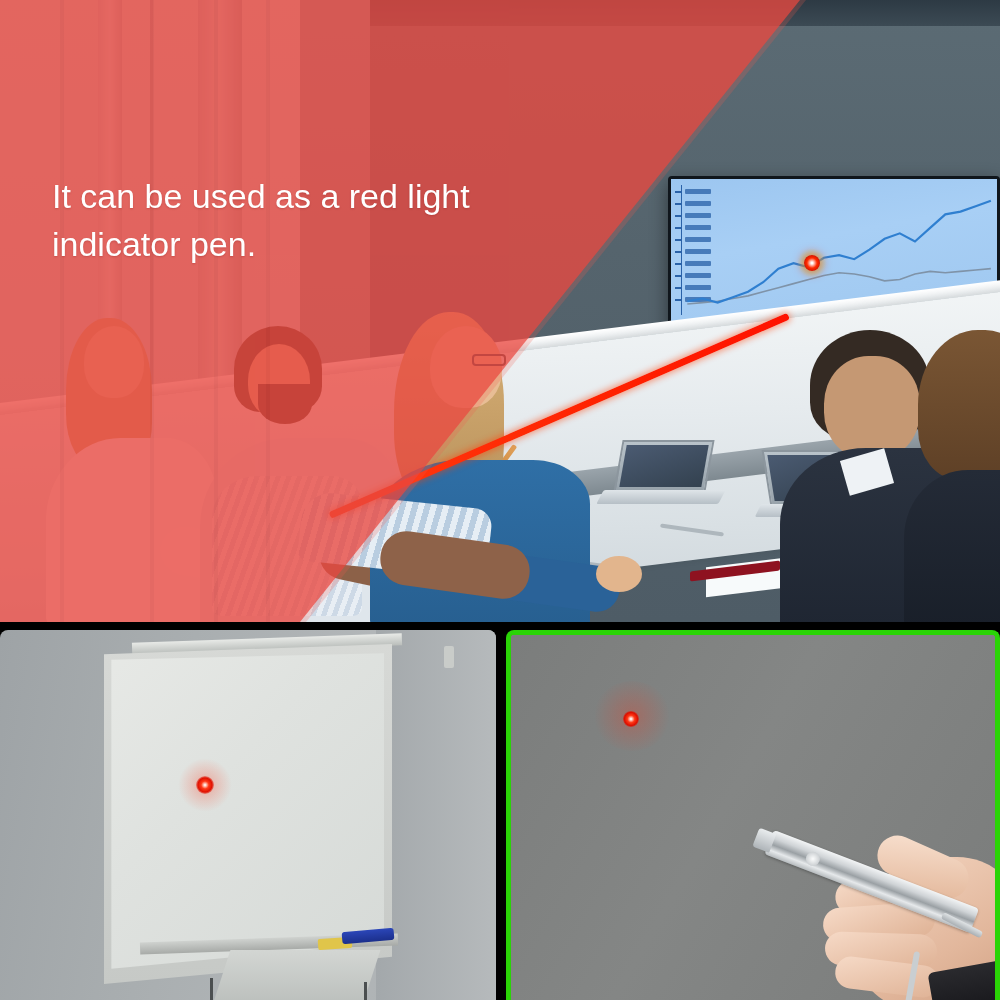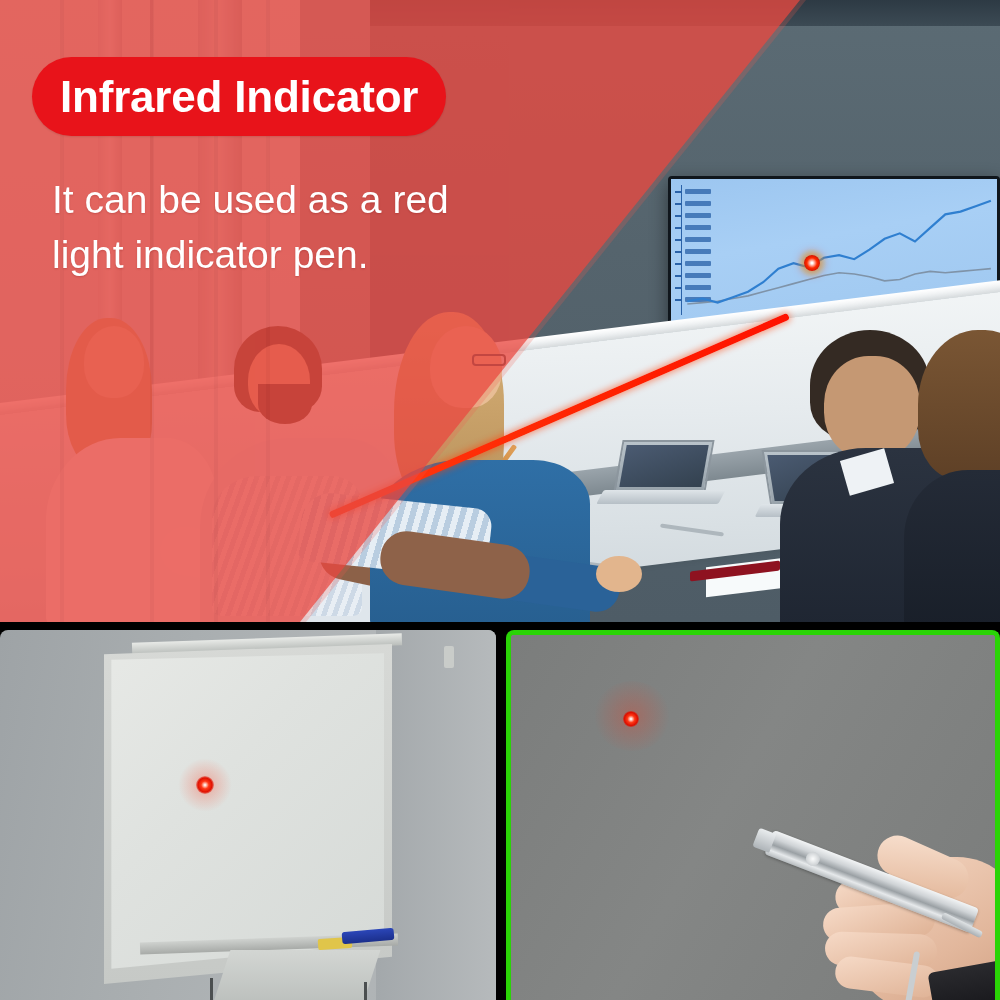--- a/index.html
+++ b/index.html
@@ -175,21 +175,21 @@
   .red-col { position:absolute; top:0; height:622px; width:4px;
      background:rgba(140,20,20,.14); }
 
   
   #badge { position:absolute; left:32px; top:57px; height:79px; padding:0 28px;
      display:flex; align-items:center; background:#e8131a; border-radius:40px;
      box-shadow:0 1px 2px rgba(0,0,0,.10); }
   #badge span { color:#fff; font-size:44px; font-weight:bold; letter-spacing:-.2px;
      line-height:1; white-space:nowrap; }
   #subtitle { position:absolute; left:52px; top:172px; width:470px;
-     color:#ffffff; font-size:39px; line-height:1.42; font-weight:400;
+     color:#ffffff; font-size:34px; line-height:1.42; font-weight:400;
      text-shadow:0 1px 2px rgba(120,20,20,.25); }
 
   
   .divider-h { position:absolute; left:0; top:622px; width:1000px; height:8px; background:#000; }
   .divider-v { position:absolute; left:496px; top:622px; width:10px; height:378px; background:#000; }
 
   
   #bl-panel { position:absolute; left:0; top:630px; width:496px; height:370px;
      overflow:hidden; border-radius:8px 8px 0 0;
      background:linear-gradient(100deg,#9ea3a6 0%,#a9aeb0 35%,#b3b7b9 70%,#a6abad 100%); }
@@ -390,23 +390,20 @@
     </div>
 
     <div id="red-wedge">
       <div class="red-col" style="left:60px"></div>
       <div class="red-col" style="left:150px"></div>
       <div class="red-col" style="left:214px"></div>
       <div class="red-col" style="left:266px"></div>
     </div>
     <div id="red-wedge-soft"></div>
 
-    <div id="badge">
-      <span>Infrared Indicator</span>
-    </div>
     <div id="subtitle">It can be used as a red light indicator pen.</div>
   </div>
 
   <div class="divider-h"></div>
   <div class="divider-v"></div>
 
   <div id="bl-panel">
     <div class="bl-wallR"></div>
     <div id="whiteboard">
       <div id="wb-rail"></div>

